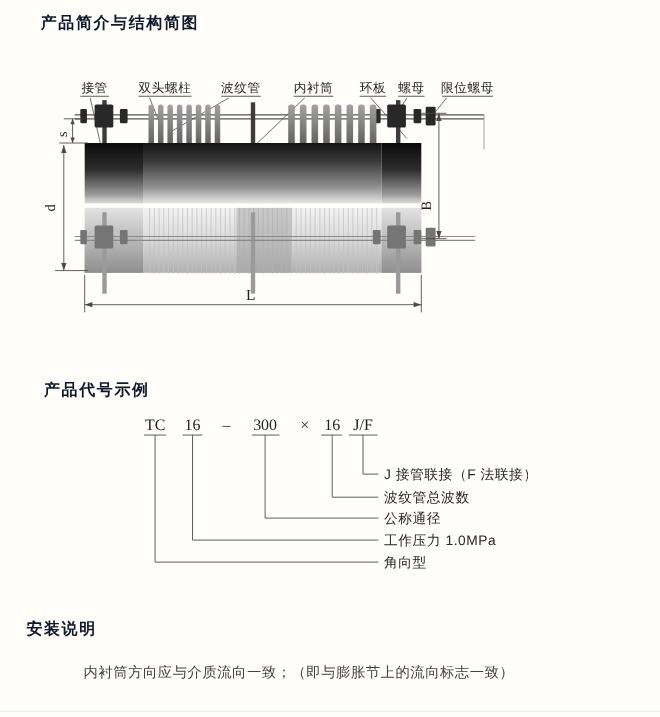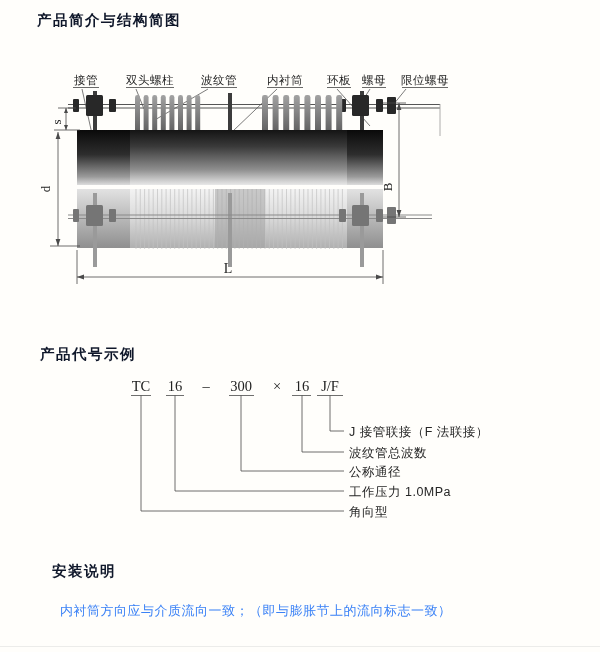--- a/index.html
+++ b/index.html
@@ -1,19 +1,19 @@
 <!DOCTYPE html>
 <html><head>
 <meta charset="utf-8">
 <style>
   html,body{margin:0;padding:0;}
   body{font-family:"Liberation Sans",sans-serif;background:#ffffff;}
   .page{position:relative;width:600px;height:652px;background:#fffefb;overflow:hidden;}
   .sec-title{position:absolute;font-size:14.5px;font-weight:bold;letter-spacing:1.5px;color:#0f172a;}
-  .install-text{position:absolute;left:60px;top:599px;font-size:13px;color:#3b82f6;line-height:23px;letter-spacing:0.5px;}
+  .install-text{position:absolute;left:76px;top:599px;font-size:13px;color:#404040;line-height:23px;letter-spacing:0.5px;}
   .bottom-rule{position:absolute;left:0;top:646px;width:600px;height:1px;background:#ececea;}
   svg text{fill:#1f1f1f;}
   .part-label{font-size:11.5px;font-weight:500;letter-spacing:0.5px;}
   .dim-letter{font-family:"Liberation Serif",serif;font-size:13px;fill:#222;}
   .code-seg{font-family:"Liberation Serif",serif;font-size:14.5px;fill:#222;}
   .callout{font-size:12.5px;fill:#262626;letter-spacing:0.5px;}
 </style>
 </head>
 <body>
 
@@ -255,20 +255,20 @@
     </g>
     <g>
       <text class="callout" x="219" y="61.5">J 接管联接（F 法联接）</text>
       <text class="callout" x="219" y="82.5">波纹管总波数</text>
       <text class="callout" x="219" y="101.5">公称通径</text>
       <text class="callout" x="219" y="121.5">工作压力 1.0MPa</text>
       <text class="callout" x="219" y="141.5">角向型</text>
     </g>
   </svg>
 
-  <div class="sec-title" style="left:52px;top:562px;">安装说明</div>
+  <div class="sec-title" style="left:24px;top:562px;">安装说明</div>
 
   <div class="install-text">
     <div>内衬筒方向应与介质流向一致；（即与膨胀节上的流向标志一致）</div>
   </div>
 
   <div class="bottom-rule"></div>
 </div>
 
 </body></html>

